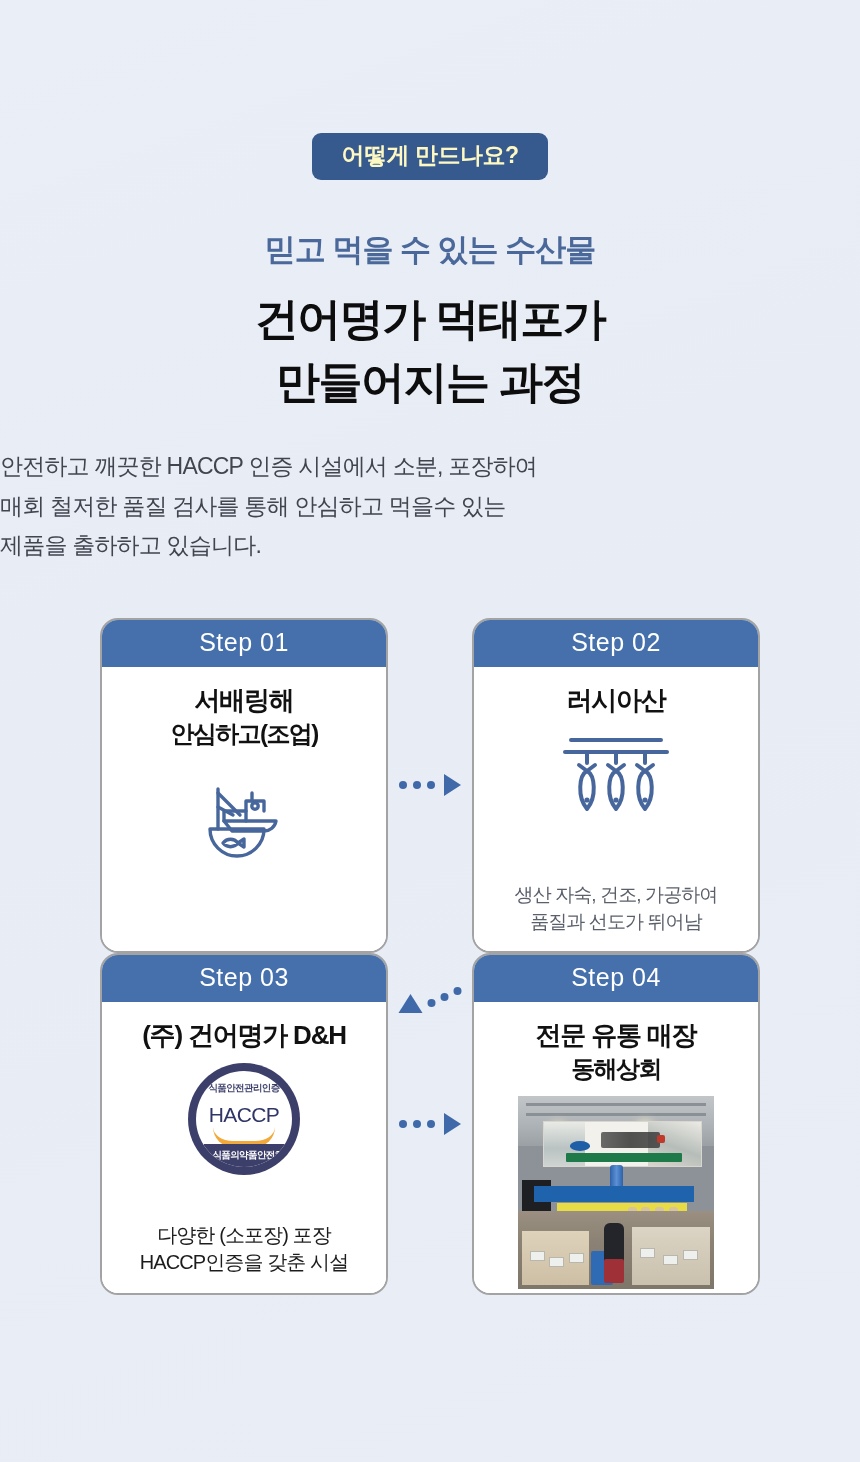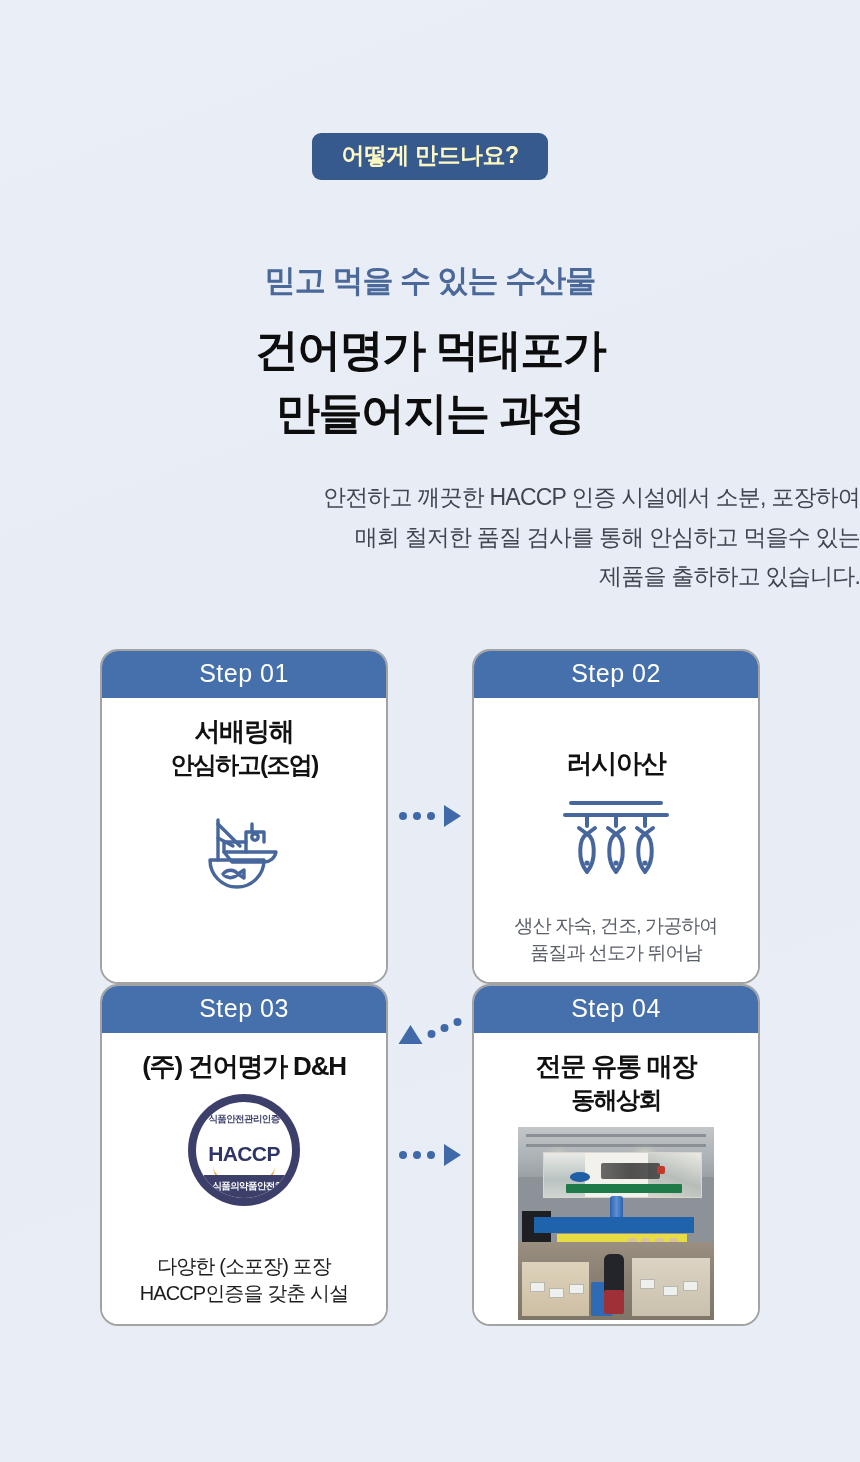--- a/index.html
+++ b/index.html
@@ -38,40 +38,40 @@
     letter-spacing: -0.5px;
     padding: 11px 30px 13px;
     border-radius: 9px;
     line-height: 1;
     white-space: nowrap;
   }
 
   
   .eyebrow {
     text-align: center;
-    margin-top: 82px;
+    margin-top: 51px;
     font-size: 31px;
     font-weight: bold;
     color: #4a6899;
     letter-spacing: -1px;
     line-height: 1.2;
   }
   .headline {
     text-align: center;
     margin-top: 20px;
     font-size: 44px;
     font-weight: bold;
     color: #0d0d0d;
     letter-spacing: -1.5px;
     line-height: 1.42;
   }
   .headline .hl-line { display: block; }
 
   .lead {
-    text-align: right;
+    text-align: left;
     margin-top: 34px;
     font-size: 23px;
     color: #40454f;
     letter-spacing: -0.8px;
     line-height: 1.72;
   }
   .lead .lead-line { display: block; }
 
   
   .steps {
@@ -136,21 +136,21 @@
     font-size: 19px;
     color: #5a5f6a;
     letter-spacing: -0.9px;
     line-height: 1.38;
   }
   .card-caption.dark { color: #1c1c1c; font-size: 20px; }
   .spacer { flex: 1; }
 
   
   .card.h1 { height: 335px; }
-  .card.h2 { height: 335px; gap: 32px; }
+  .card.h2 { height: 335px; }
   .card.h3 { height: 342px; }
   .card.h4 { height: 342px; }
 
   
   .icon-wrap {
     display: flex;
     align-items: center;
     justify-content: center;
   }
   .icon-boat { margin-top: 26px; }
@@ -182,25 +182,25 @@
   .haccp-top {
     font-size: 9.5px;
     color: #3d3f6b;
     font-weight: bold;
     letter-spacing: -0.6px;
     margin-top: 11px;
     white-space: nowrap;
   }
   .haccp-main {
     font-size: 21px;
-    font-weight: bold;
+    font-weight: normal;
     color: #2f3566;
     letter-spacing: -0.6px;
     line-height: 1;
-    margin-top: 17px;
+    margin-top: 9px;
   }
   .haccp-arc {
     width: 62px;
     height: 20px;
     border-bottom: 6px solid #f2a93b;
     border-radius: 0 0 40px 40px;
     margin-top: 2px;
   }
   .haccp-band {
     position: absolute;

